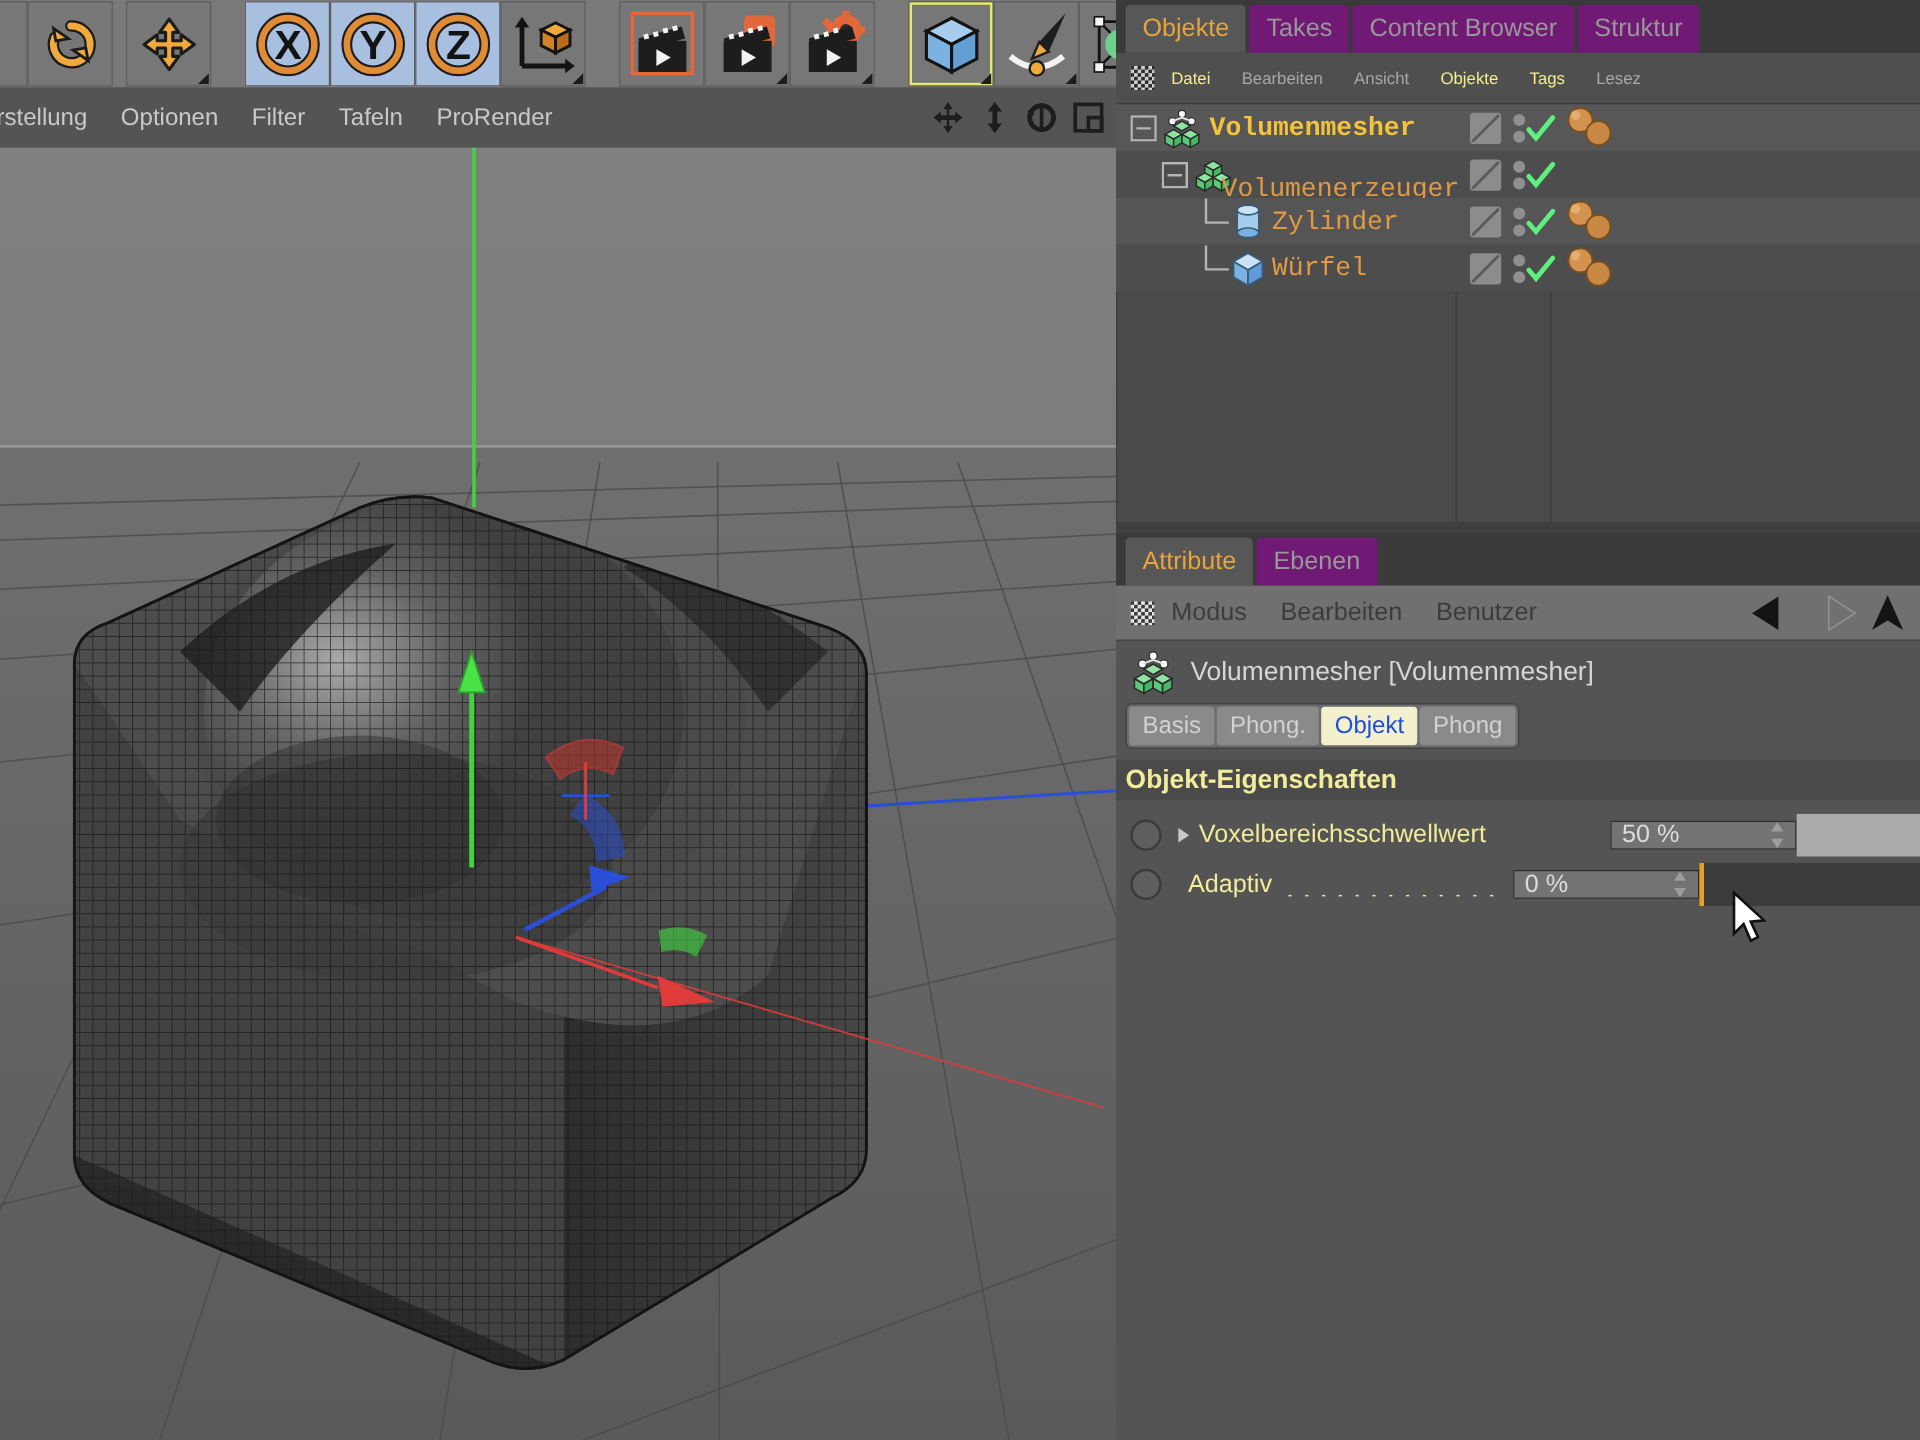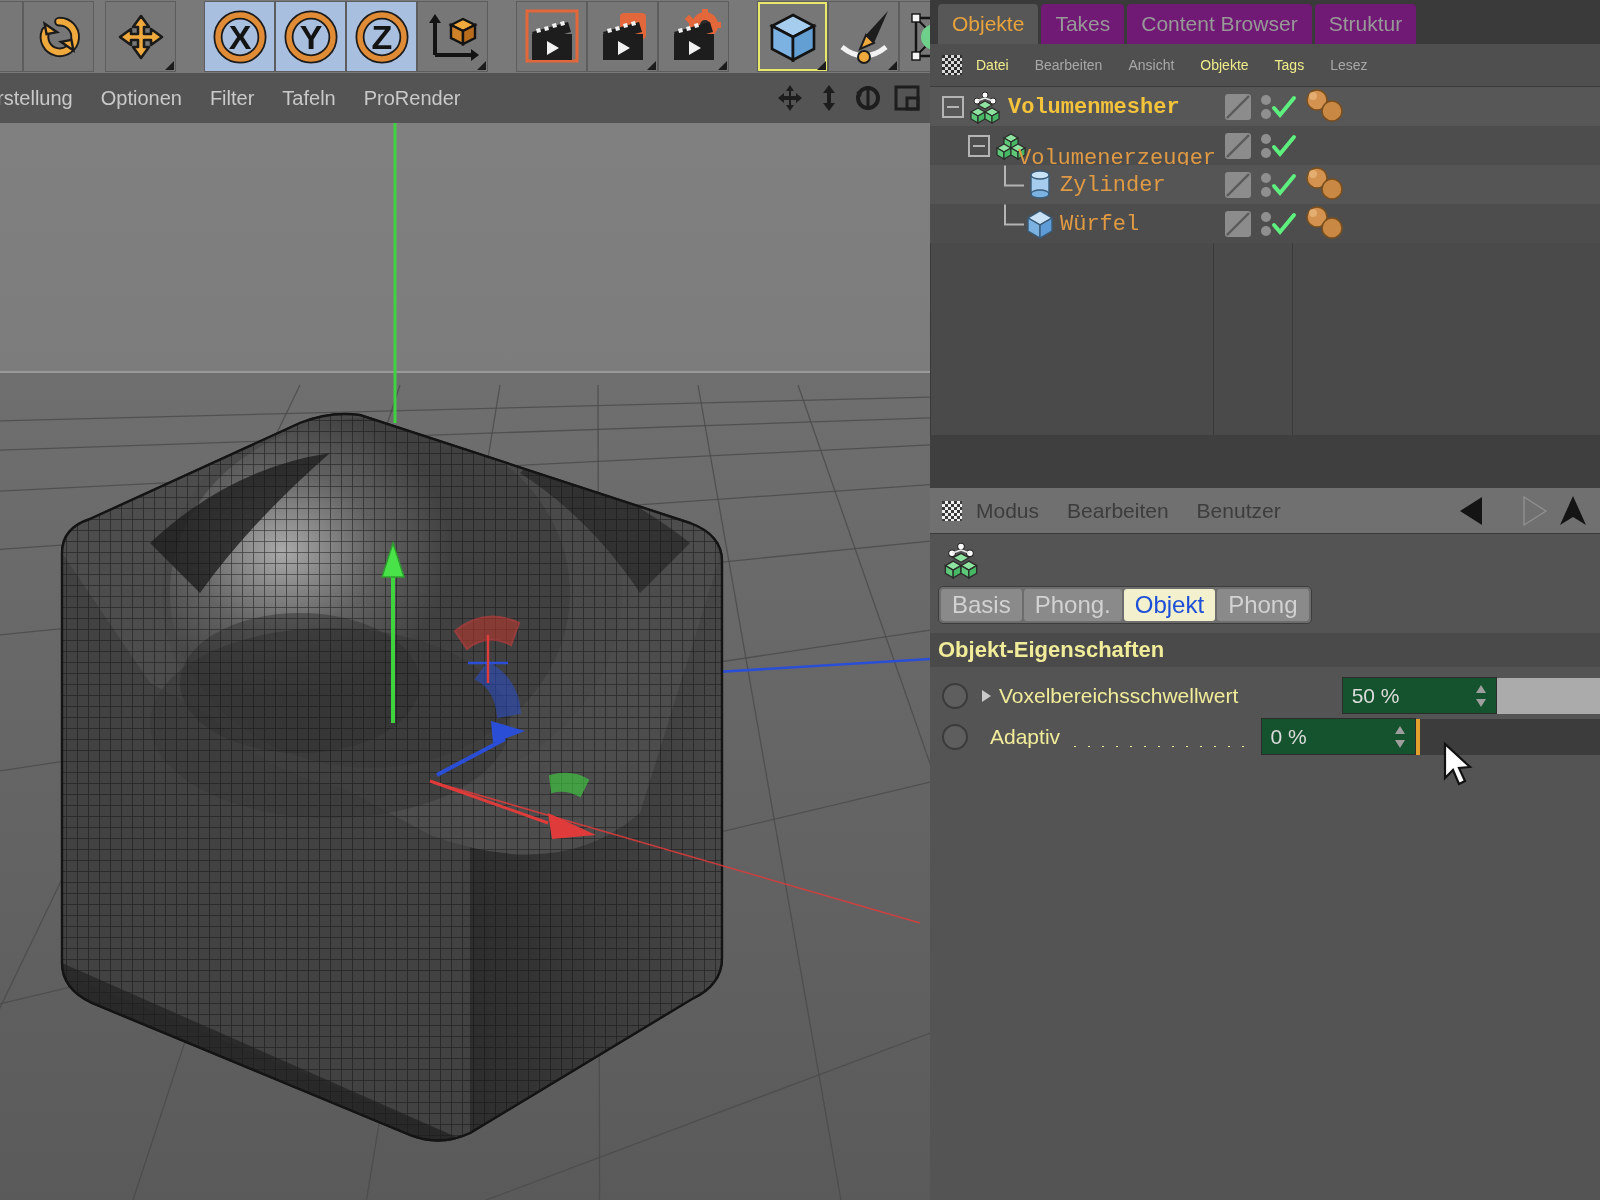--- a/index.html
+++ b/index.html
@@ -88,42 +88,42 @@
 
   #at-body { position:absolute; left:0; top:534px; width:670px; height:666px;
     background:#545454; }
   #at-objhdr { position:absolute; left:0; top:0; width:670px; height:52px;
     display:flex; align-items:center; padding-left:12px; }
   #at-objhdr .lbl { font-size:22px; color:#d6d6d6; margin-left:12px; white-space:nowrap; }
 
   #at-subtabs { position:absolute; left:8px; top:52px; height:38px;
     display:flex; background:#6d6d6d; border-radius:5px; padding:2px;
     border:1px solid #3d3d3d; }
-  .stab { padding:0 11px; display:flex; align-items:center; font-size:24px;
+  .stab { padding:0 11px; display:flex; align-items:center; font-size:20px;
     color:#d2d2d2; background:#8a8a8a; margin-right:2px; border-radius:3px; }
   .stab:last-child { margin-right:0; }
   .stab.active { background:#f2f0cd; color:#1d4ed8; }
 
   #at-sechdr { position:absolute; left:0; top:99px; width:670px; height:34px;
     background:#4a4a4a; display:flex; align-items:center; padding-left:8px; }
   #at-sechdr .t { font-size:22px; font-weight:bold; color:#f1ec9a; }
 
   .prow { position:absolute; left:0; width:670px; height:41px; display:flex;
     align-items:center; }
   .pknob { width:26px; height:26px; border-radius:50%; background:#5e5e5e;
     border:2px solid #3b3b3b; margin-left:12px; flex:0 0 auto; }
   .ptri { width:0;height:0;border-left:9px solid #c9c9c9;
     border-top:6px solid transparent;border-bottom:6px solid transparent;
     margin-left:14px; flex:0 0 auto; }
   .plabel { font-size:21px; color:#f1ec9a; margin-left:8px; white-space:nowrap;
     flex:0 0 auto; }
   .pdots { flex:1 1 auto; margin:0 8px; height:21px;
     background-image:radial-gradient(circle, #f1ec9a 1.2px, transparent 1.3px);
     background-size:14px 14px; background-position:0 14px; background-repeat:repeat-x; }
-  .pfield { width:155px; height:37px; background:#14532d; border:1px solid #2c2c2c;
+  .pfield { width:155px; height:24px; background:#737373; border:1px solid #2c2c2c;
     display:flex; align-items:center; flex:0 0 auto; position:relative; }
   .pfield .val { font-size:21px; color:#dcdcdc; margin-left:9px; }
   .spin { position:absolute; right:7px; top:50%; transform:translateY(-50%); }
   .pslider { height:36px; flex:1 1 auto; background:#3c3c3c; position:relative;
     overflow:hidden; }
   .pslider .fill { position:absolute; left:0; top:0; bottom:0; background:#ababab; }
   .pslider .cursor { position:absolute; left:0; top:0; bottom:0; width:4px;
     background:#e3a12b; }
 
   #cursor { position:absolute; pointer-events:none; }
@@ -574,20 +574,24 @@
           <path d="M4 15 L10 22 L24 5" fill="none" stroke="#5ef07e" stroke-width="4" stroke-linecap="round"></path>
         </svg>
         <svg class="om-icon" style="left:375px;" width="44" height="36" viewBox="0 0 44 36">
           <circle cx="12" cy="11" r="10" fill="#d3924f" stroke="#7a4f1d" stroke-width="1.5"></circle>
           <circle cx="8" cy="7" r="4" fill="#e8b579" opacity="0.8"></circle>
           <circle cx="27" cy="22" r="10" fill="#c98843" stroke="#7a4f1d" stroke-width="1.5"></circle>
         </svg>
       </div>
     </div>
 
+    <div id="at-tabs">
+      <div class="ptab active">Attribute</div>
+      <div class="ptab">Ebenen</div>
+    </div>
 
     <div id="at-menu">
       <span class="grip"></span>
       <span class="mi">Modus</span>
       <span class="mi">Bearbeiten</span>
       <span class="mi">Benutzer</span>
       <div id="at-arrows">
         <svg width="44" height="36" viewBox="0 0 44 36">
           <path d="M4 18 L26 4 L26 32 Z" fill="#141414"></path>
         </svg>
@@ -609,20 +613,21 @@
           <circle cx="25" cy="11" r="3" fill="#fff" stroke="#2b2b2b" stroke-width="1"></circle>
           <path d="M17 8 L9 11 M17 8 L25 11" stroke="#e8e8e8" stroke-width="1.4"></path>
           <path d="M10 15 l7 -4 l7 4 l-7 4 z" fill="#8ee3a0" stroke="#2b2b2b" stroke-width="1.2"></path>
           <path d="M3 22 l7 -4 l7 4 l-7 4 z" fill="#8ee3a0" stroke="#2b2b2b" stroke-width="1.2"></path>
           <path d="M3 22 v7 l7 4 v-7z" fill="#5cc878" stroke="#2b2b2b" stroke-width="1.2"></path>
           <path d="M17 22 v7 l-7 4 v-7z" fill="#46b763" stroke="#2b2b2b" stroke-width="1.2"></path>
           <path d="M17 22 l7 -4 l7 4 l-7 4 z" fill="#8ee3a0" stroke="#2b2b2b" stroke-width="1.2"></path>
           <path d="M17 22 v7 l7 4 v-7z" fill="#5cc878" stroke="#2b2b2b" stroke-width="1.2"></path>
           <path d="M31 22 v7 l-7 4 v-7z" fill="#46b763" stroke="#2b2b2b" stroke-width="1.2"></path>
         </svg>
+        <span class="lbl">Volumenmesher [Volumenmesher]</span>
       </div>
 
       <div id="at-subtabs">
         <div class="stab">Basis</div>
         <div class="stab">Phong.</div>
         <div class="stab active">Objekt</div>
         <div class="stab">Phong</div>
       </div>
 
       <div id="at-sechdr">

